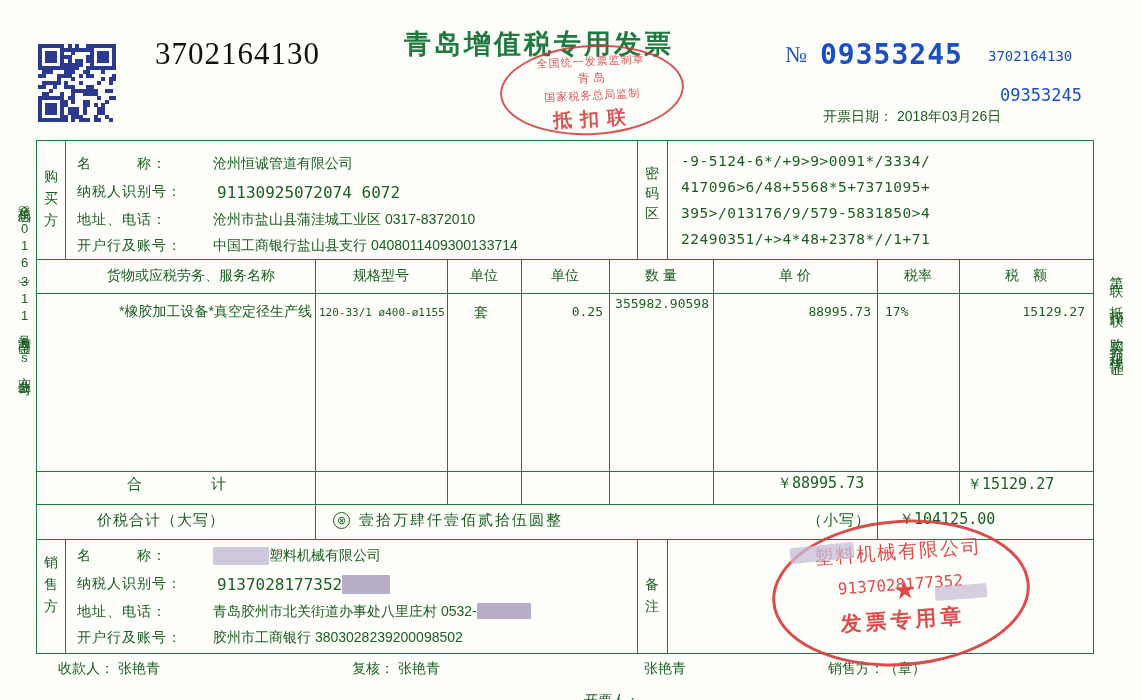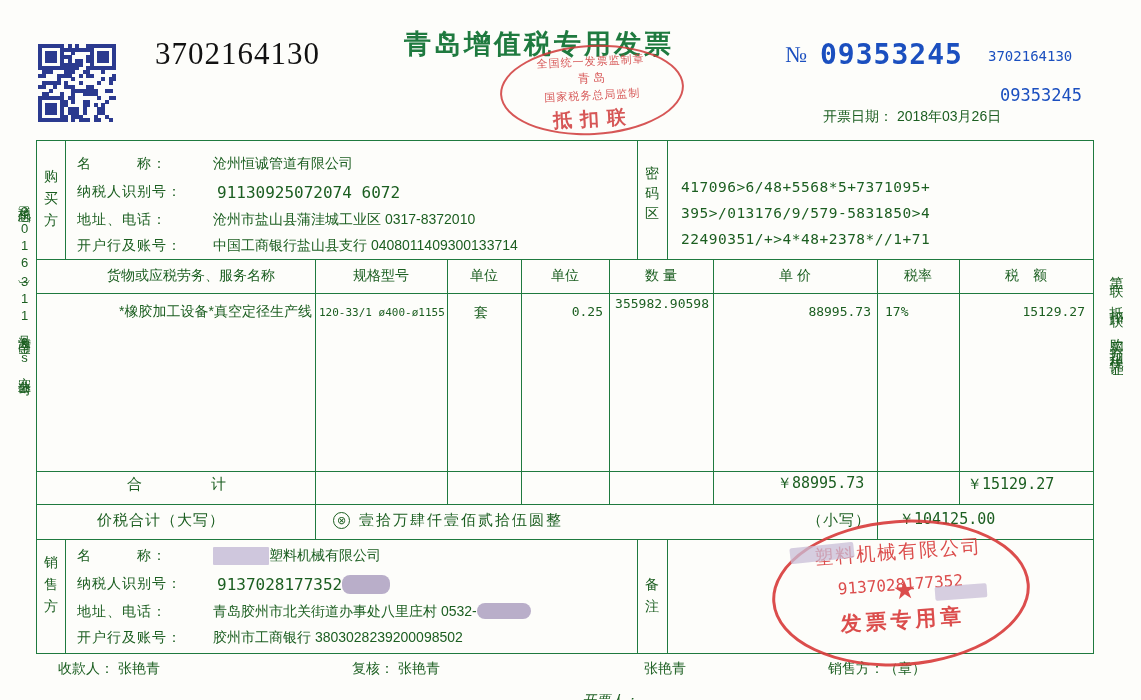--- a/index.html
+++ b/index.html
@@ -240,21 +240,21 @@
   .redact {
     display: inline-block;
     background: #cfc7dd;
     color: transparent;
     border-radius: 1px;
   }
   .redact2 {
     display:inline-block;
     background:#b9aec9;
     color:transparent;
-    border-radius:8px;
+    border-radius:1px;
     text-align:center;
   }
   .smear {
     position:absolute;
     background: rgba(200,190,215,.75);
     border-radius: 2px;
   }
 </style>
 </head>
 <body>
@@ -545,20 +545,21 @@
     <div class="fld-label" style="left:40px; top:42px;">纳税人识别号：</div>
     <div class="mono" style="position:absolute; left:180px; top:42px; font-size:16px;">91130925072074 6072</div>
 
     <div class="fld-label" style="left:40px; top:70px;">地址、电话：</div>
     <div class="fld-value" style="left:176px; top:70px;">沧州市盐山县蒲洼城工业区  0317-8372010</div>
 
     <div class="fld-label" style="left:40px; top:96px;">开户行及账号：</div>
     <div class="fld-value" style="left:176px; top:96px;">中国工商银行盐山县支行   0408011409300133714</div>
 
     <div class="vlabel" style="left:604px; top:22px; line-height:20px;">密码区</div>
+    <div class="code-line" style="left:644px; top:12px;">-9-5124-6*/+9&gt;9&gt;0091*/3334/</div>
     <div class="code-line" style="left:644px; top:38px;">417096&gt;6/48+5568*5+7371095+</div>
     <div class="code-line" style="left:644px; top:64px;">395&gt;/013176/9/579-5831850&gt;4</div>
     <div class="code-line" style="left:644px; top:90px;">22490351/+&gt;4*48+2378*//1+71</div>
 
     <div class="col-head" style="left:34px;  top:126px; width:240px;">货物或应税劳务、服务名称</div>
     <div class="col-head" style="left:278px; top:126px; width:132px;">规格型号</div>
     <div class="col-head" style="left:484px; top:126px; width:88px;">单位</div>
     <div class="col-head" style="left:572px; top:126px; width:104px;">数 量</div>
     <div class="col-head" style="left:410px; top:126px; width:74px;">单位</div>
     <div class="col-head" style="left:676px; top:126px; width:164px;">单 价</div>

